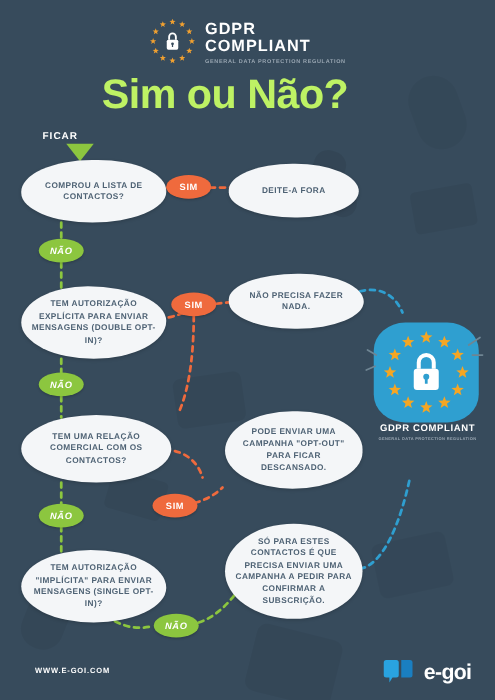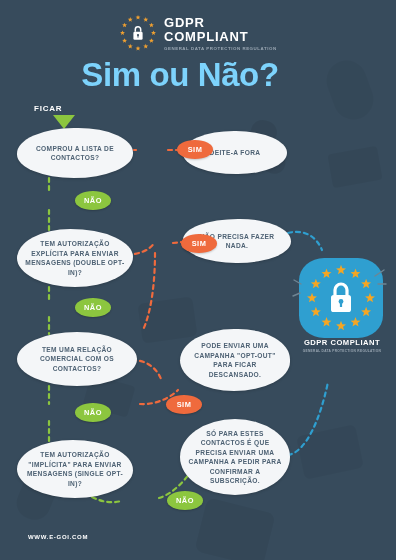--- a/index.html
+++ b/index.html
@@ -40,21 +40,21 @@
     letter-spacing: 0.8px; line-height: 14px;
   }
   .hdr-sub {
     color: #9aa7b3; font-size: 4.4px; font-weight: bold;
     letter-spacing: 0.55px; margin-top: 2px;
   }
 
   
   .main-title {
     position: absolute; left: 0; top: 56px; width: 360px;
-    text-align: center; color: #7dd3fc;
+    text-align: center; color: #bef264;
     font-size: 33px; font-weight: bold; letter-spacing: -0.4px;
   }
 
   
   #connectors { position: absolute; left: 0; top: 0; width: 396px; height: 560px; }
 
   
   .node {
     position: absolute;
     background: #f4f6f8;
@@ -82,24 +82,23 @@
   
   .pill {
     position: absolute;
     color: #ffffff;
     font-size: 7.4px;
     font-weight: bold;
     letter-spacing: 0.5px;
     display: flex; align-items: center; justify-content: center;
     border-radius: 50%;
     box-shadow: 0 1px 2px rgba(0,0,0,0.2);
-    margin-left: 44px;
   }
   .pill.sim { background: #ef6a3d; }
-  .pill.nao { background: #8cc63f; }
+  .pill.nao { background: #8cc63f; font-style: italic; }
   .pill.p-sim1 { left: 133px; top: 140px; width: 36px; height: 19px; }
   .pill.p-nao1 { left: 31px;  top: 191px; width: 36px; height: 19px; }
   .pill.p-sim2 { left: 137px; top: 234px; width: 36px; height: 19px; }
   .pill.p-nao2 { left: 31px;  top: 298px; width: 36px; height: 19px; }
   .pill.p-sim3 { left: 122px; top: 395px; width: 36px; height: 19px; }
   .pill.p-nao3 { left: 31px;  top: 403px; width: 36px; height: 19px; }
   .pill.p-nao4 { left: 123px; top: 491px; width: 36px; height: 19px; }
 
   
   .inicio-label {
@@ -279,14 +278,23 @@
       <path d="M3 10 L12 4" stroke="#6f8593" stroke-width="1.4" fill="none" stroke-linecap="round"></path>
       <path d="M6 18 L14 18" stroke="#6f8593" stroke-width="1.4" fill="none" stroke-linecap="round"></path>
     </svg>
     <div class="badge-caption">
       <div class="bc1">GDPR COMPLIANT</div>
       <div class="bc2">GENERAL DATA PROTECTION REGULATION</div>
     </div>
   </div>
 
   <div class="footer-url">WWW.E-GOI.COM</div>
+  <div class="footer-logo">
+    <div class="logo-mark">
+      <svg width="28" height="22" viewBox="0 0 28 22">
+        <path d="M3 2 h8 a2 2 0 0 1 2 2 v10 a2 2 0 0 1 -2 2 h-3 l-2.5 4 v-4 h-2.5 a2 2 0 0 1 -2 -2 v-10 a2 2 0 0 1 2 -2 z" fill="#29a3e0"></path>
+        <path d="M15 2 h7 a2 2 0 0 1 2 2 v10 a2 2 0 0 1 -2 2 h-7 z" fill="#1a7fc1"></path>
+      </svg>
+    </div>
+    <div class="logo-text">e-goi</div>
+  </div>
 
 </div>
 
 </body></html>

